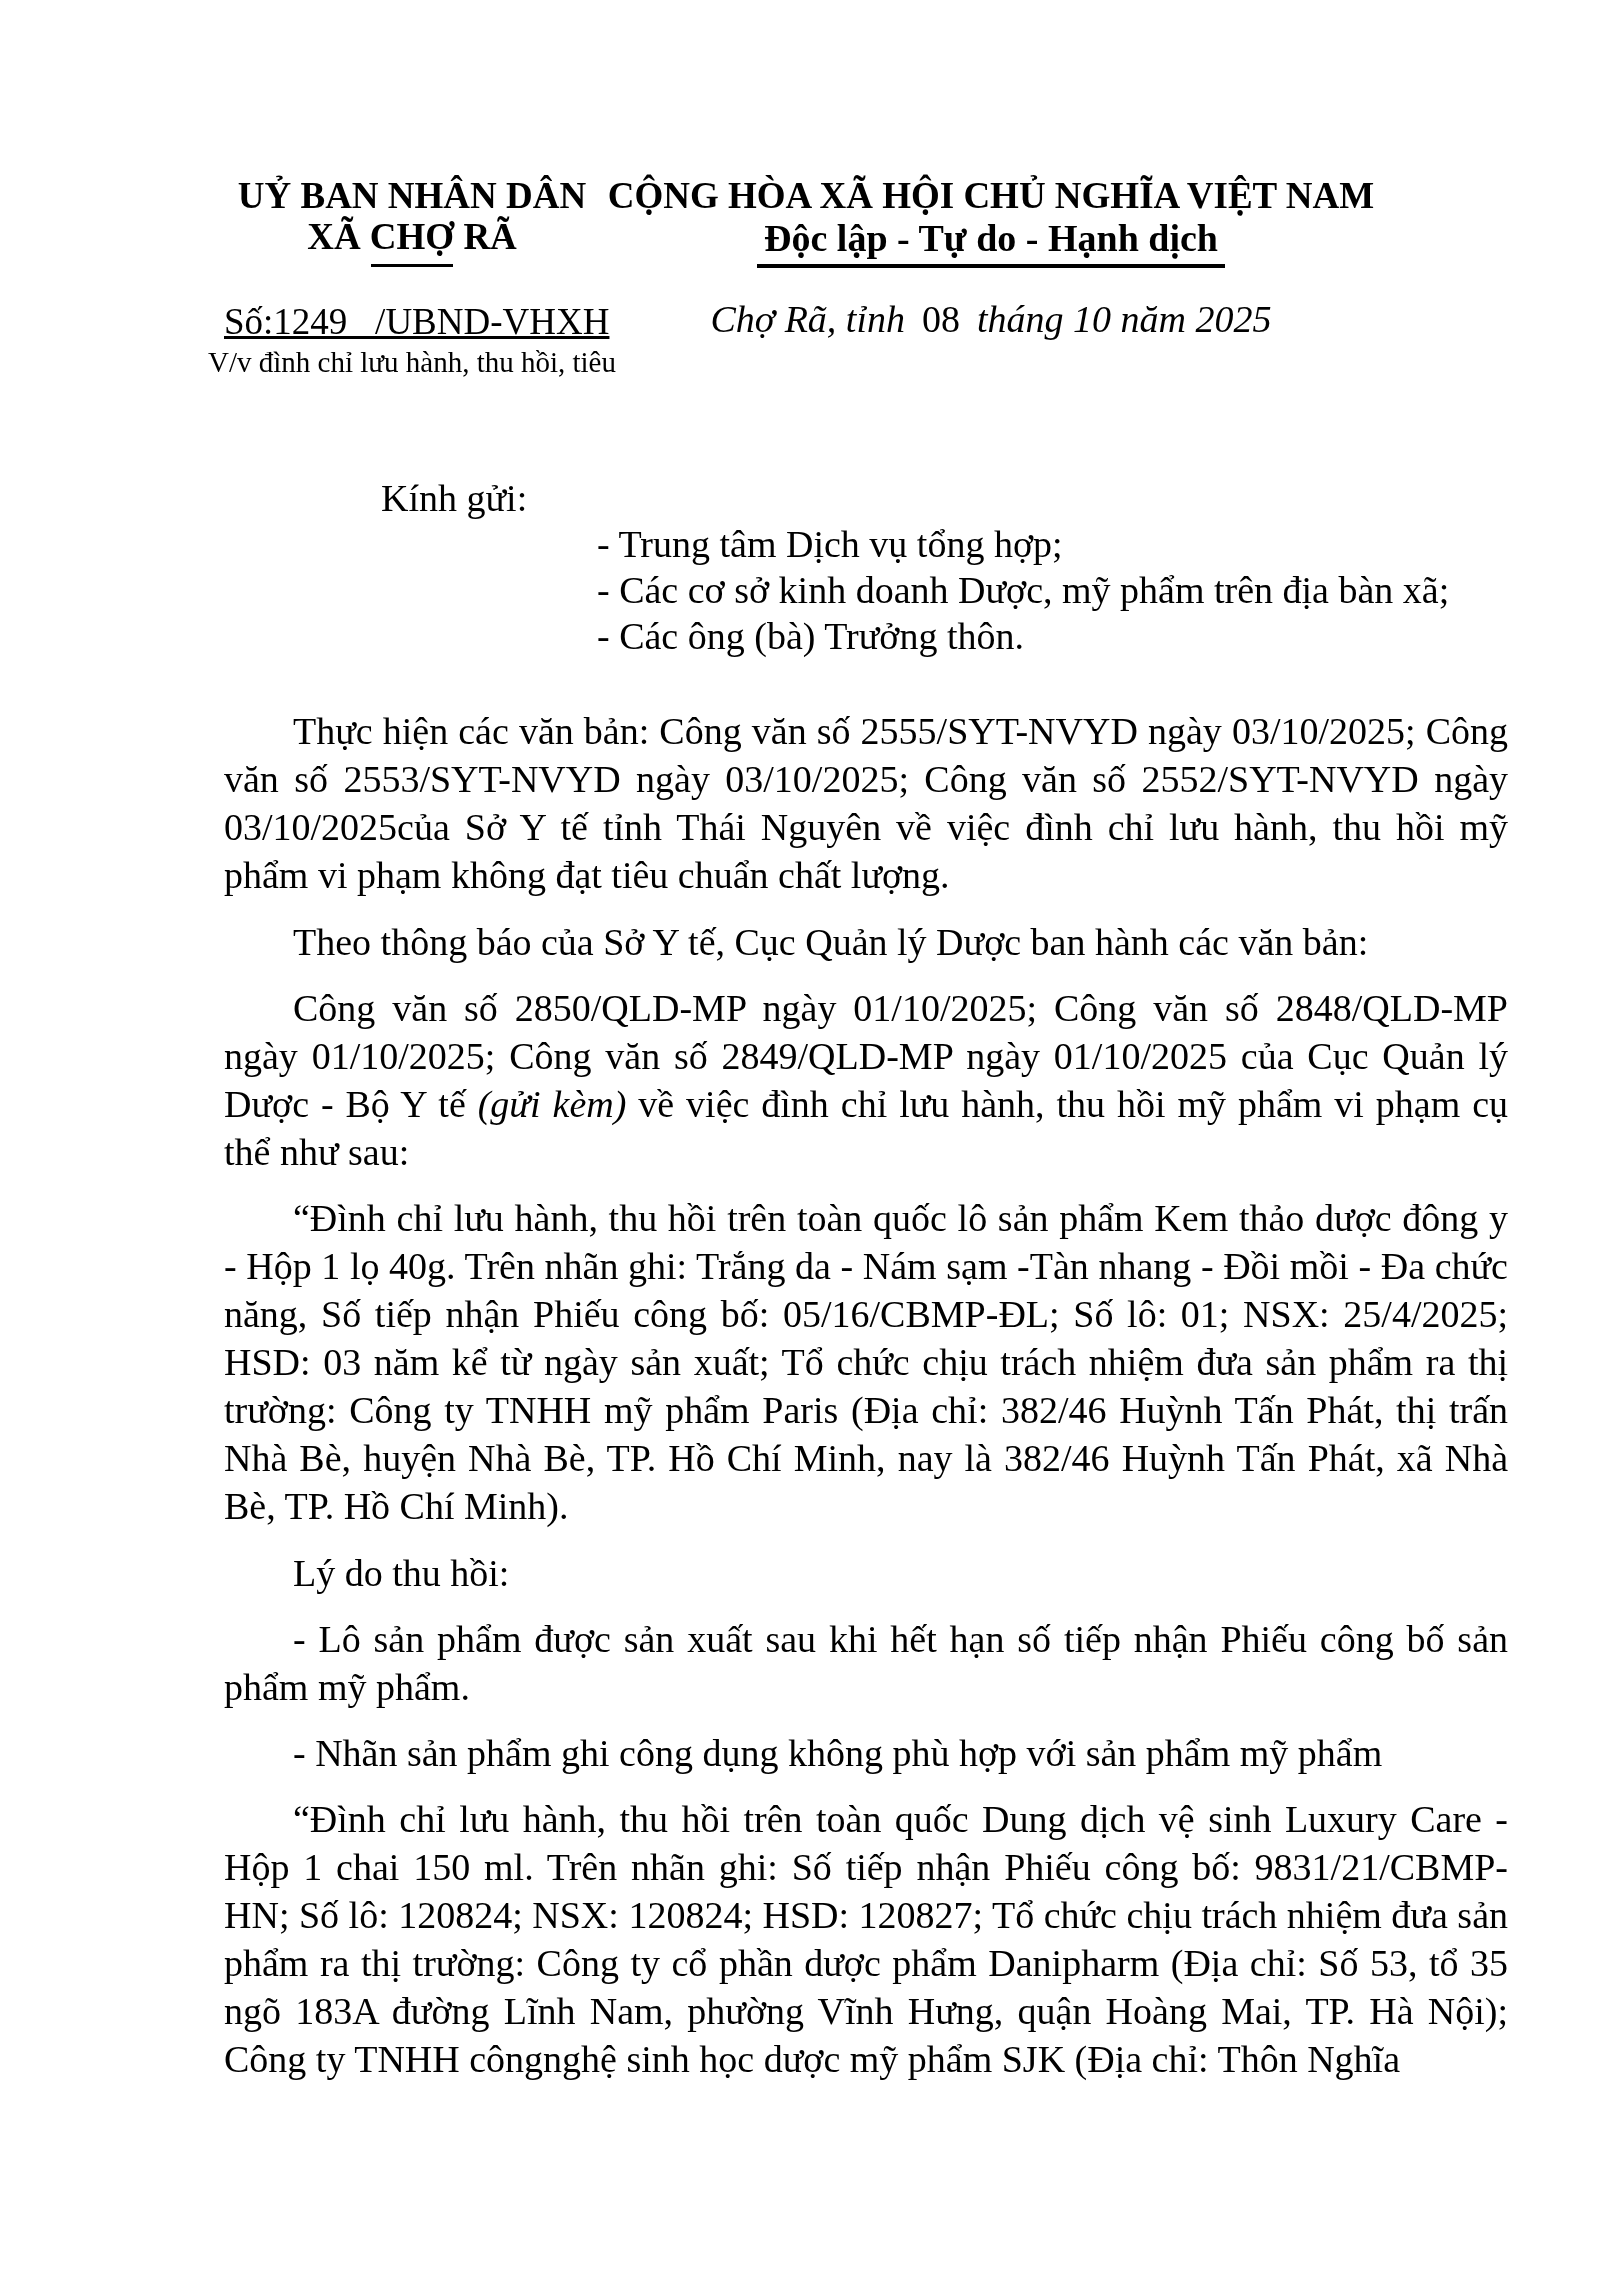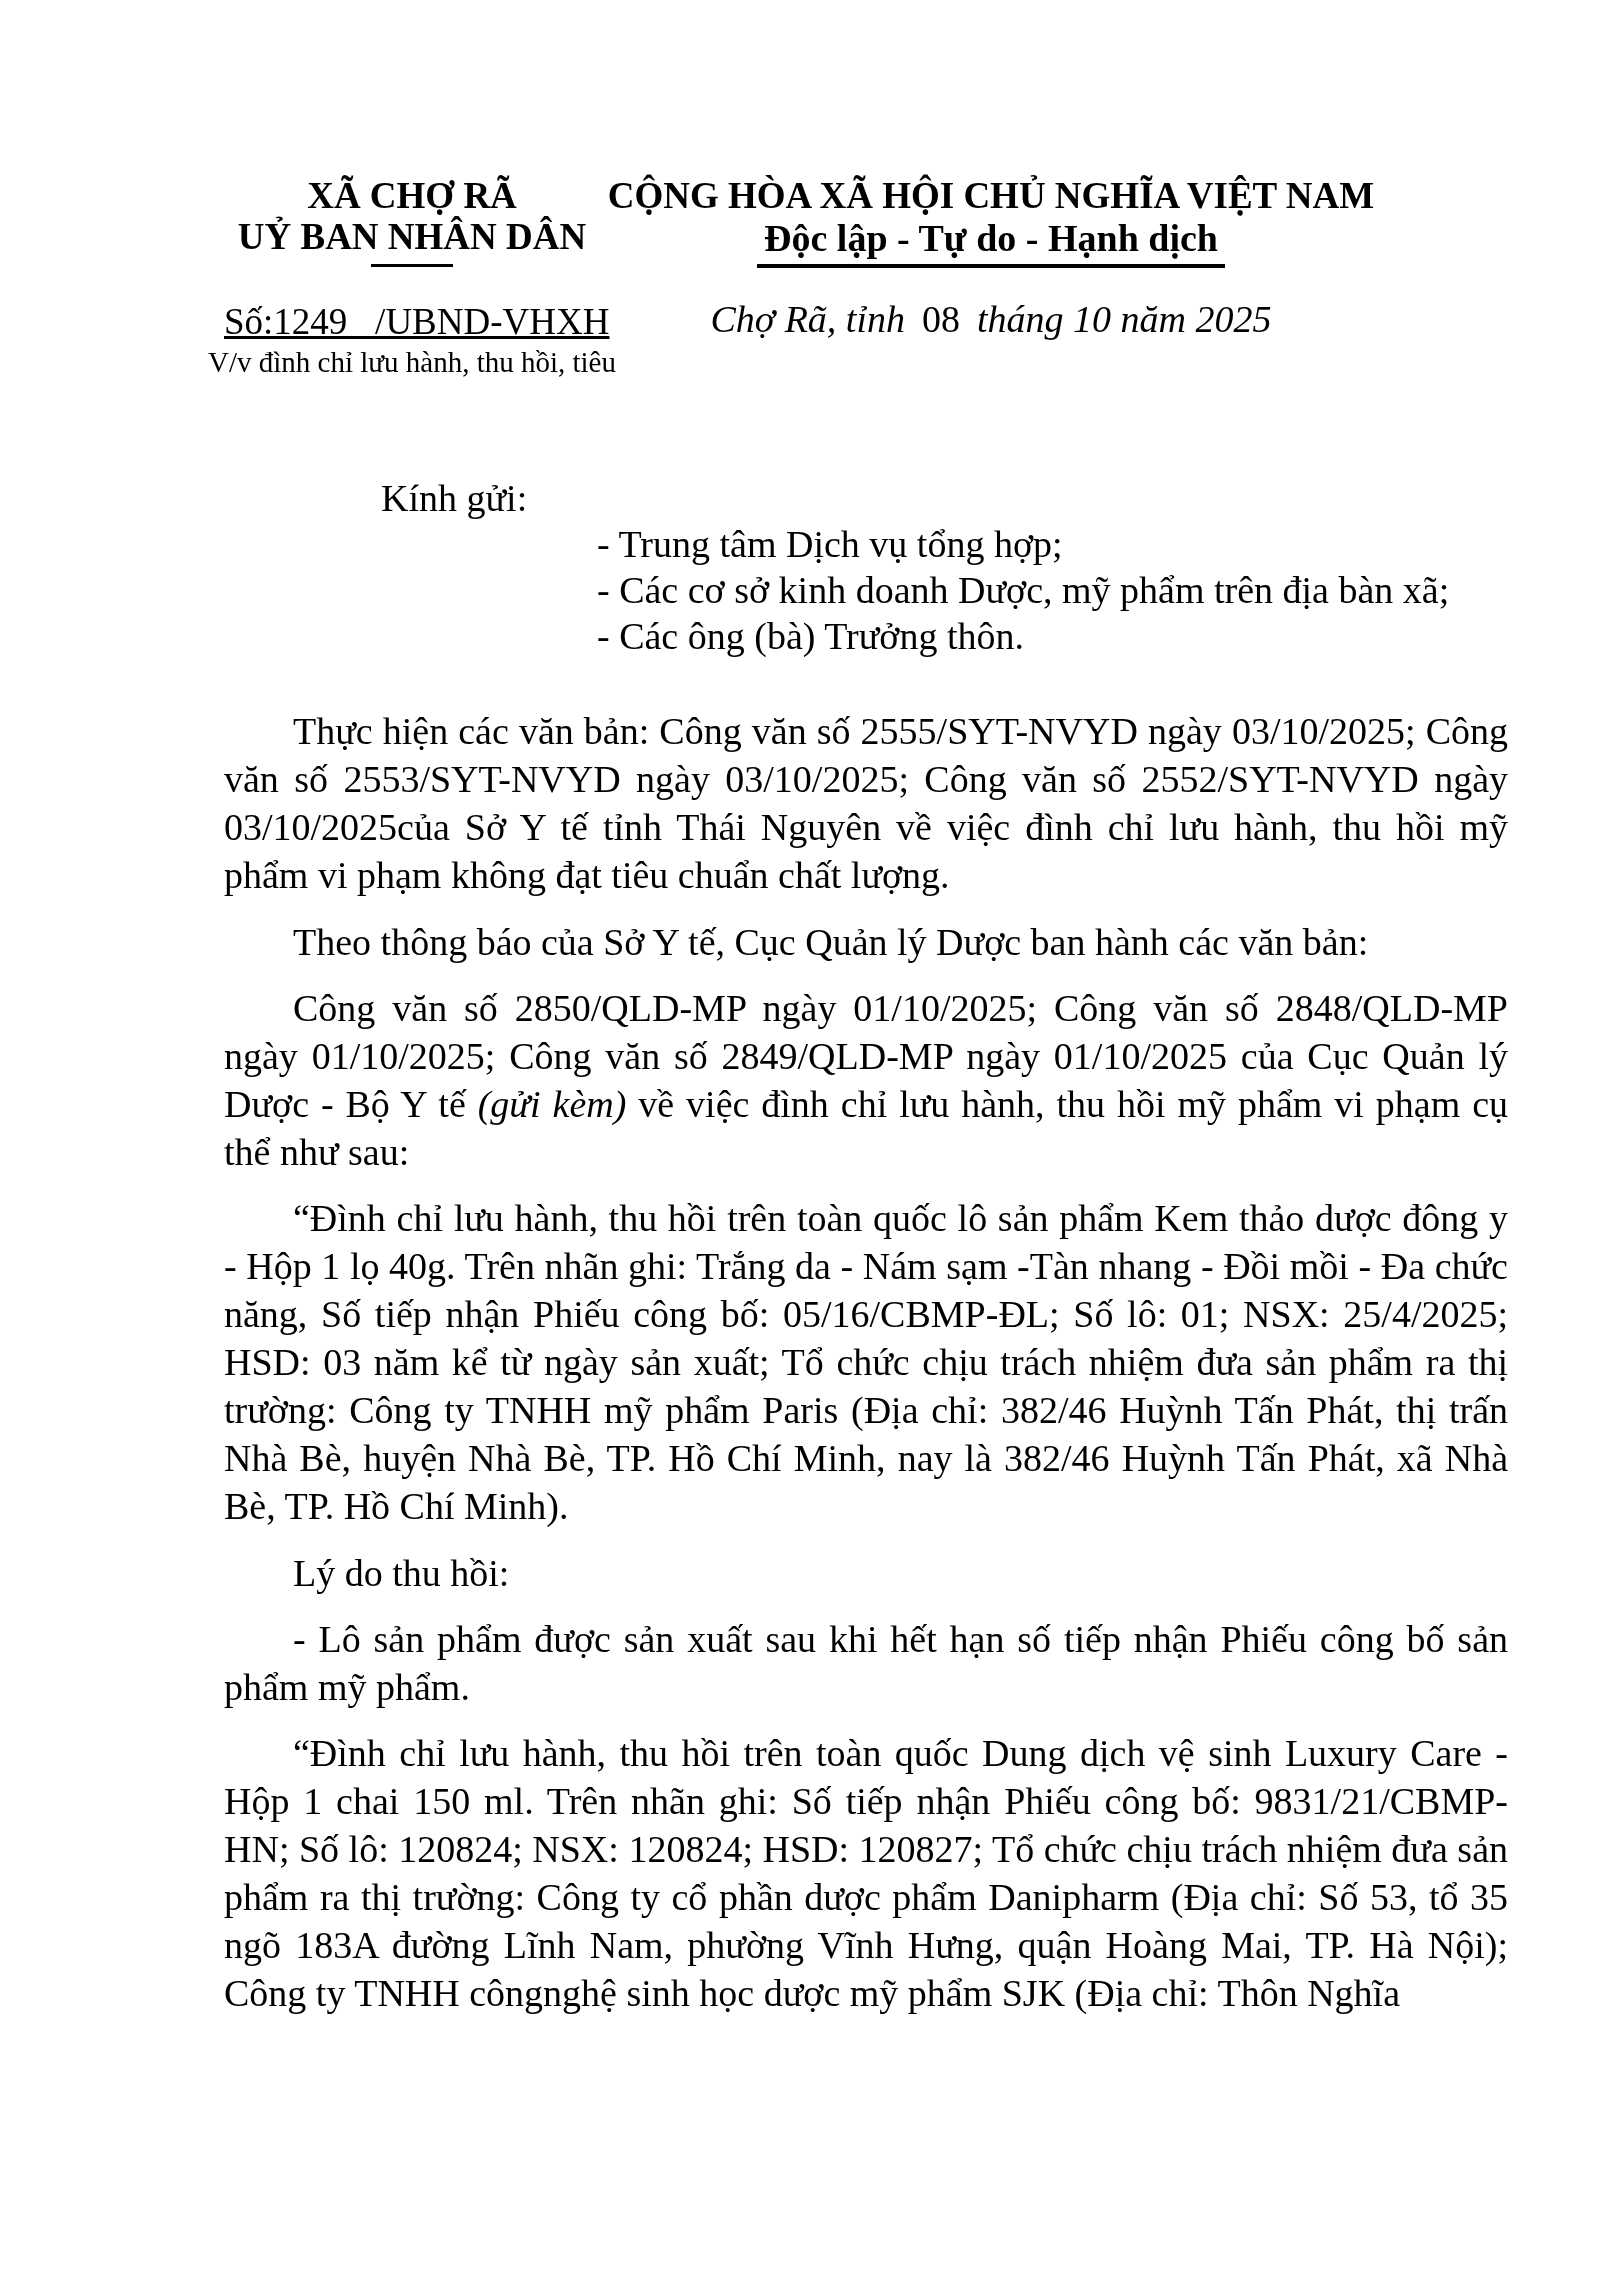--- a/index.html
+++ b/index.html
@@ -55,22 +55,22 @@
 </style>
 </head>
 <body>
 
 <div class="page">
   <div class="content">
 
     <div class="header-row">
 
       <div class="col-left">
+        <div class="org-line">UỶ BAN NHÂN DÂN</div>
         <div class="org-line">XÃ CHỢ RÃ</div>
-        <div class="org-line">UỶ BAN NHÂN DÂN</div>
         <div class="rule-short"></div>
         <div class="doc-number">Số:1249&nbsp;&nbsp;&nbsp;/UBND-VHXH</div>
         <div class="subject">
           <div>V/v đình chỉ lưu hành, thu hồi, tiêu</div>
         </div>
       </div>
 
       <div class="col-right">
         <div class="motto-line1">CỘNG HÒA XÃ HỘI CHỦ NGHĨA VIỆT NAM</div>
         <div class="motto-line2">Độc lập - Tự do - Hạnh dịch</div>
@@ -91,18 +91,19 @@
       </div>
     </div>
 
     <div class="body-block">
       <p>Thực hiện các văn bản: Công văn số 2555/SYT-NVYD ngày 03/10/2025; Công văn số 2553/SYT-NVYD ngày 03/10/2025; Công văn số 2552/SYT-NVYD ngày 03/10/2025của Sở Y tế tỉnh Thái Nguyên về việc đình chỉ lưu hành, thu hồi mỹ phẩm vi phạm không đạt tiêu chuẩn chất lượng.</p>
       <p>Theo thông báo của Sở Y tế, Cục Quản lý Dược ban hành các văn bản:</p>
       <p><span>Công văn số 2850/QLD-MP ngày 01/10/2025; Công văn số 2848/QLD-MP ngày 01/10/2025; Công văn số 2849/QLD-MP ngày 01/10/2025 của Cục Quản lý Dược - Bộ Y tế </span><span class="italic">(gửi kèm)</span><span> về việc đình chỉ lưu hành, thu hồi mỹ phẩm vi phạm cụ thể như sau:</span></p>
       <p>“Đình chỉ lưu hành, thu hồi trên toàn quốc lô sản phẩm Kem thảo dược đông y - Hộp 1 lọ 40g. Trên nhãn ghi: Trắng da - Nám sạm -Tàn nhang - Đồi mồi - Đa chức năng, Số tiếp nhận Phiếu công bố: 05/16/CBMP-ĐL; Số lô: 01; NSX: 25/4/2025; HSD: 03 năm kể từ ngày sản xuất; Tổ chức chịu trách nhiệm đưa sản phẩm ra thị trường: Công ty TNHH mỹ phẩm Paris (Địa chỉ: 382/46 Huỳnh Tấn Phát, thị trấn Nhà Bè, huyện Nhà Bè, TP. Hồ Chí Minh, nay là 382/46 Huỳnh Tấn Phát, xã Nhà Bè, TP. Hồ Chí Minh).</p>
       <p>Lý do thu hồi:</p>
       <p>- Lô sản phẩm được sản xuất sau khi hết hạn số tiếp nhận Phiếu công bố sản phẩm mỹ phẩm.</p>
+      <p>- Nhãn sản phẩm ghi công dụng không phù hợp với sản phẩm mỹ phẩm</p>
       <p>“Đình chỉ lưu hành, thu hồi trên toàn quốc Dung dịch vệ sinh Luxury Care - Hộp 1 chai 150 ml. Trên nhãn ghi: Số tiếp nhận Phiếu công bố: 9831/21/CBMP-HN; Số lô: 120824; NSX: 120824; HSD: 120827; Tổ chức chịu trách nhiệm đưa sản phẩm ra thị trường: Công ty cổ phần dược phẩm Danipharm (Địa chỉ: Số 53, tổ 35 ngõ 183A đường Lĩnh Nam, phường Vĩnh Hưng, quận Hoàng Mai, TP. Hà Nội); Công ty TNHH côngnghệ sinh học dược mỹ phẩm SJK (Địa chỉ: Thôn Nghĩa</p>
     </div>
 
   </div>
 </div>
 
 
 </body></html>

